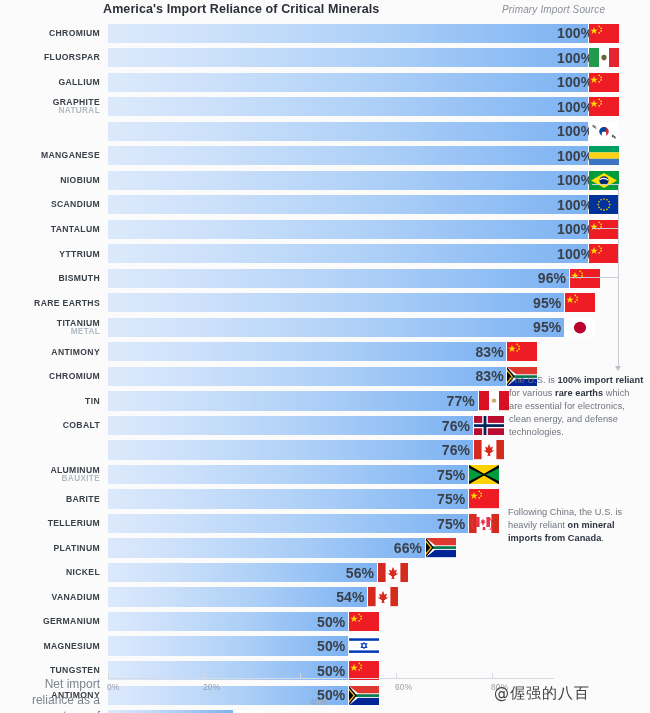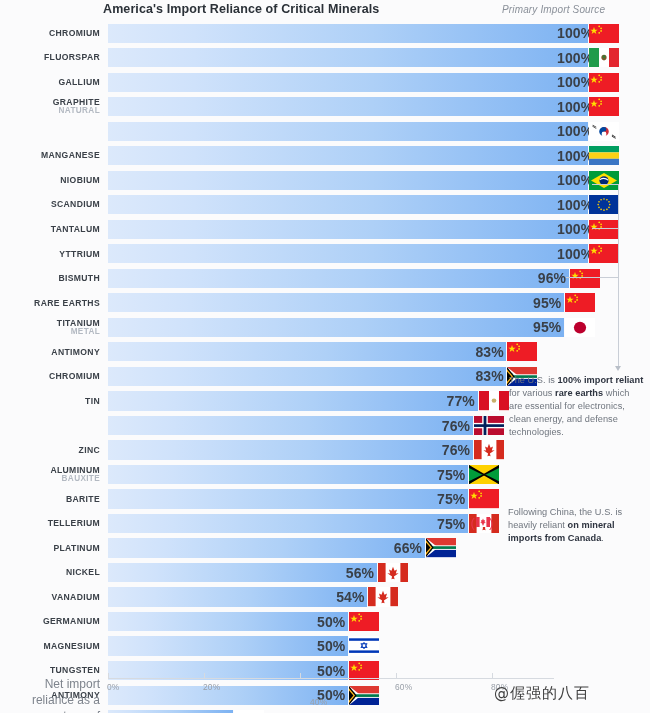--- a/index.html
+++ b/index.html
@@ -373,36 +373,36 @@
         <div class="flag" style="left: 478.6px;">
           <svg viewBox="0 0 30 20" preserveAspectRatio="none">
             <rect width="10" height="20" fill="#d91023"></rect>
             <rect x="10" width="10" height="20" fill="#ffffff"></rect>
             <rect x="20" width="10" height="20" fill="#d91023"></rect>
             <circle cx="15" cy="10" r="2.3" fill="#c8b06b"></circle>
           </svg>
         </div>
       </div>
       <div class="row">
+        <div class="labelbox">
+          <div class="main">COBALT</div>
+        </div>
         <div class="bar" style="width: 364.8px;"></div>
         <div class="val" style="left: 441.8px; width: 26px; text-align: right;">76%</div>
         <div class="flag" style="left: 473.8px;">
           <svg viewBox="0 0 30 20" preserveAspectRatio="none">
             <rect width="30" height="20" fill="#ba0c2f"></rect>
             <rect x="8.2" width="5.6" height="20" fill="#ffffff"></rect>
             <rect y="7.2" width="30" height="5.6" fill="#ffffff"></rect>
             <rect x="9.6" width="2.8" height="20" fill="#00205b"></rect>
             <rect y="8.6" width="30" height="2.8" fill="#00205b"></rect>
           </svg>
         </div>
       </div>
       <div class="row">
-        <div class="labelbox">
-          <div class="main">ZINC</div>
-        </div>
         <div class="bar" style="width: 364.8px;"></div>
         <div class="val" style="left: 441.8px; width: 26px; text-align: right;">76%</div>
         <div class="flag" style="left: 473.8px;">
           <svg viewBox="0 0 30 20" preserveAspectRatio="none">
             <rect width="30" height="20" fill="#ffffff"></rect>
             <rect width="7.6" height="20" fill="#d52b1e"></rect>
             <rect x="22.4" width="7.6" height="20" fill="#d52b1e"></rect>
             <path d="M15 4.0 L16.5 8.0 L19.0 6.8 L17.8 11.0 L20.6 10.6 L15.9 14.2 L16.6 17.0 L15 16.4 L13.4 17.0 L14.1 14.2 L9.4 10.6 L12.2 11.0 L11.0 6.8 L13.5 8.0 Z" fill="#d52b1e"></path>
           </svg>
         </div>

